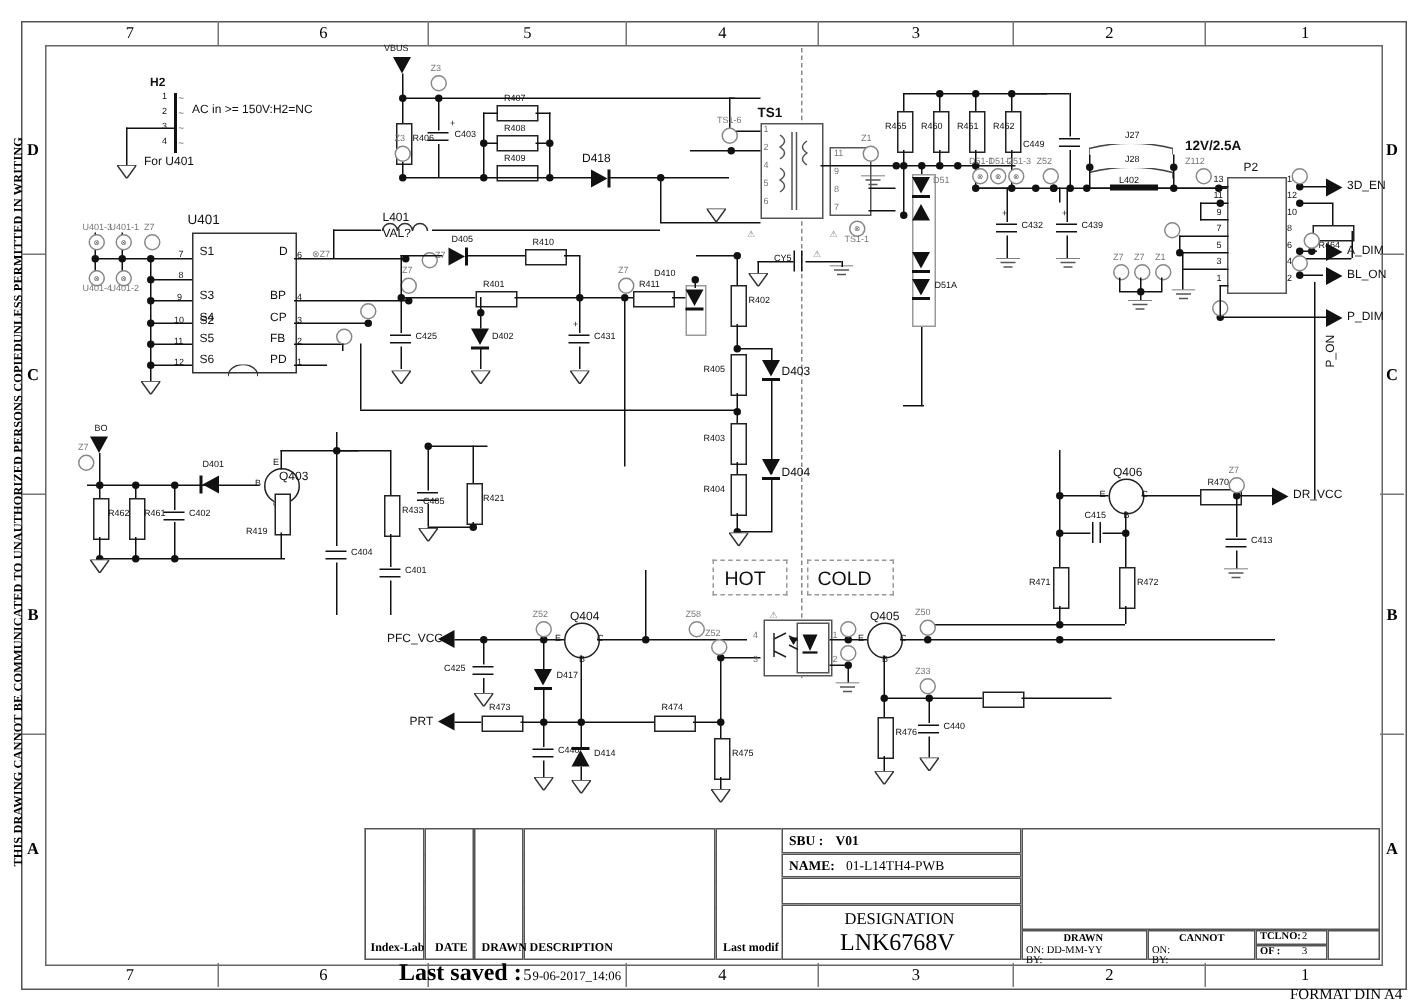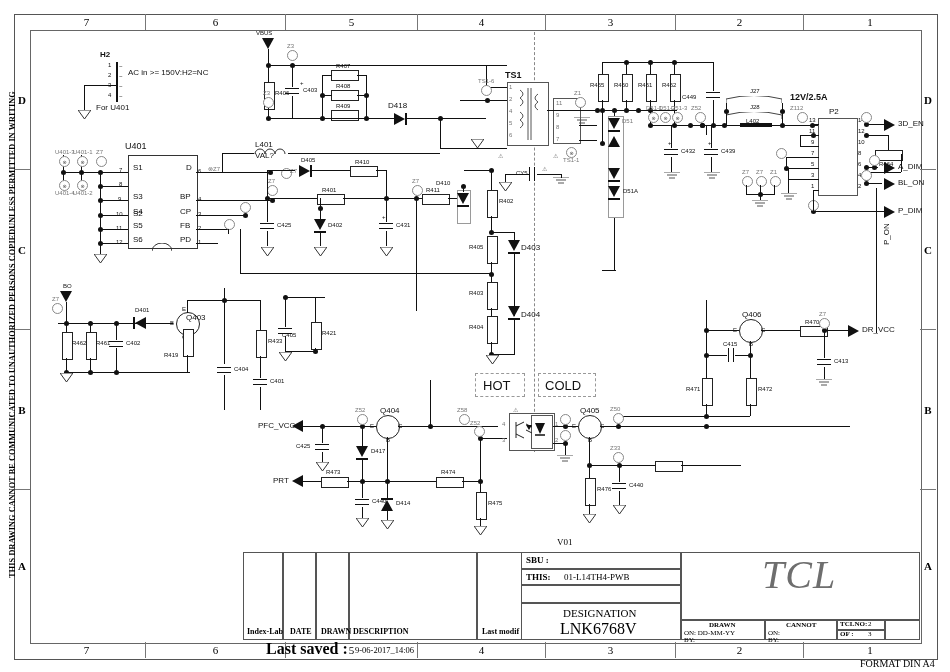--- a/index.html
+++ b/index.html
@@ -946,33 +946,32 @@
   <div class="tbtxt" style="left:290px;top:627px;font-size:8px;font-weight:bold;">DATE</div>
   <div class="tbtxt" style="left:321px;top:627px;font-size:8px;font-weight:bold;">DRAWN</div>
   <div class="tbtxt" style="left:353px;top:627px;font-size:8px;font-weight:bold;">DESCRIPTION</div>
   <div class="tbtxt" style="left:482px;top:627px;font-size:8px;font-weight:bold;">Last modif</div>
 
   <div class="tbtxt" style="left:266px;top:640px;font-size:16px;font-weight:bold;">Last saved :</div>
   <div class="tbtxt" style="left:355px;top:645px;font-size:8.5px;">9-06-2017_14:06</div>
 
   <div class="tb" style="left:521px;top:552px;width:160px;height:17px;"></div>
   <div class="tbtxt" style="left:526px;top:555px;font-size:9px;font-weight:bold;">SBU :</div>
-  <div class="tbtxt" style="left:557px;top:537px;font-size:9px;font-weight:normal;">V01</div>
+  <div class="tbtxt" style="left:557px;top:555px;font-size:9px;font-weight:bold;">V01</div>
 
   <div class="tb" style="left:521px;top:569px;width:160px;height:16px;"></div>
-  <div class="tbtxt" style="left:526px;top:572px;font-size:9px;font-weight:bold;">THIS:</div>
+  <div class="tbtxt" style="left:526px;top:572px;font-size:9px;font-weight:bold;">NAME:</div>
   <div class="tbtxt" style="left:564px;top:572px;font-size:9px;font-weight:normal;">01-L14TH4-PWB</div>
 
   <div class="tb" style="left:521px;top:585px;width:160px;height:18px;"></div>
   <div class="tb" style="left:521px;top:603px;width:160px;height:37px;"></div>
   <div class="tbtxt" style="left:563px;top:607px;font-size:11px;">DESIGNATION</div>
   <div class="tbtxt" style="left:560px;top:620px;font-size:16px;">LNK6768V</div>
 
   <div class="tb" style="left:681px;top:552px;width:239px;height:68px;"></div>
-  <div class="tcl" style="left:762px;top:551px;">TCL</div>
 
   <div class="tb" style="left:681px;top:620px;width:84px;height:20px;"></div>
   <div class="tbtxt" style="left:709px;top:621px;font-size:7px;font-weight:bold;">DRAWN</div>
   <div class="tbtxt" style="left:684px;top:629px;font-size:7px;">ON: DD-MM-YY</div>
   <div class="tbtxt" style="left:684px;top:636px;font-size:7px;">BY:</div>
 
   <div class="tb" style="left:765px;top:620px;width:72px;height:20px;"></div>
   <div class="tbtxt" style="left:786px;top:621px;font-size:7px;font-weight:bold;">CANNOT</div>
   <div class="tbtxt" style="left:768px;top:629px;font-size:7px;">ON:</div>
   <div class="tbtxt" style="left:768px;top:636px;font-size:7px;">BY:</div>

